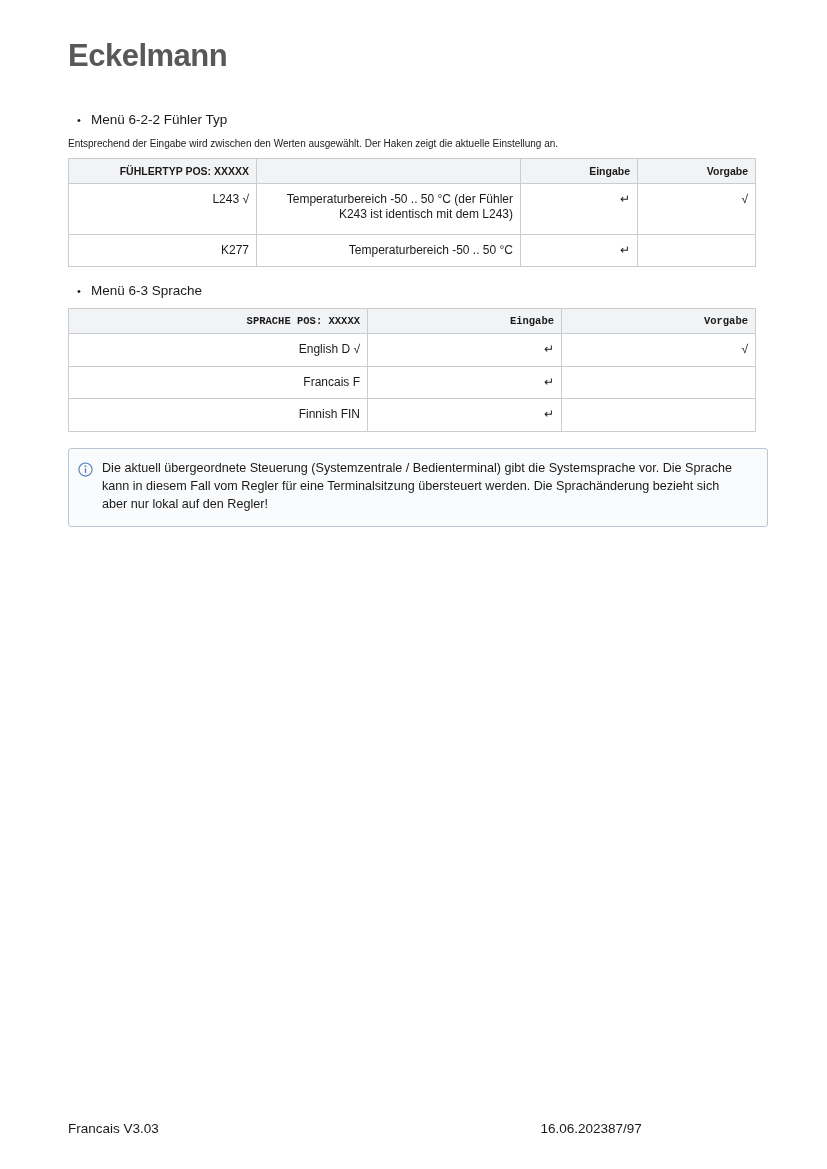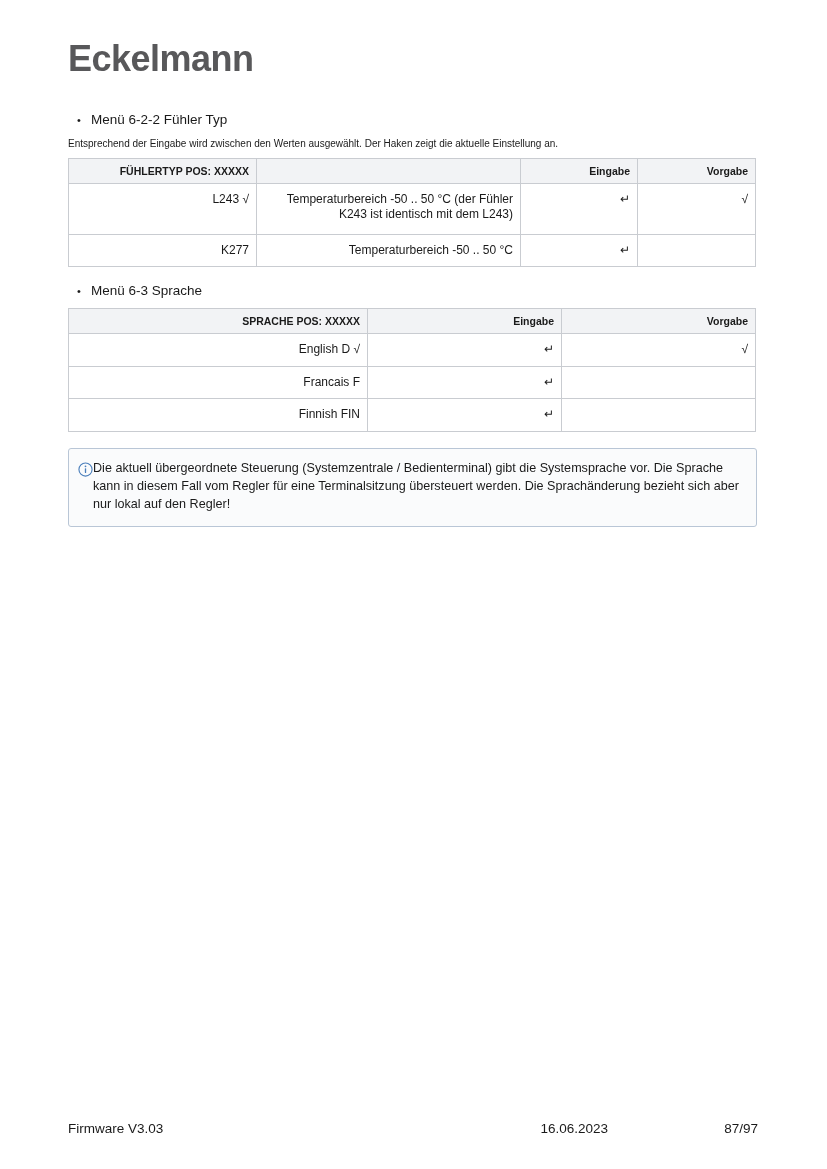--- a/index.html
+++ b/index.html
@@ -18,21 +18,21 @@
   .page {
     position: absolute;
     left: 0; top: 0;
     width: 827px;
     height: 1169px;
   }
   .logo {
     position: absolute;
     left: 68px;
     top: 38px;
-    font-size: 36px;
+    font-size: 31px;
     font-weight: bold;
     letter-spacing: -0.5px;
     color: #58585a;
     font-family: "Liberation Sans", sans-serif;
   }
   .content {
     position: absolute;
     left: 68px;
     top: 112px;
     width: 690px;
@@ -84,36 +84,37 @@
   }
   .t1 col.c1 { width: 188px; }
   .t1 col.c2 { width: 264px; }
   .t1 col.c3 { width: 117px; }
   .t1 col.c4 { width: 118px; }
   .t1 td.row-tall { height: 34px; }
   .t2 col.c1 { width: 299px; }
   .t2 col.c2 { width: 194px; }
   .t2 col.c3 { width: 194px; }
   .t2 td { padding: 10px 7px; }
-  .t2 th { padding: 7px 7px; }
+  .t2 th { padding: 7px 7px; font-family: Liberation Mono, monospace; }
   .enter-glyph {
     font-size: 13px;
     line-height: 1;
     color: #111;
   }
   .check {
     font-size: 11px;
   }
   .note-box {
     width: 669px;
     border: 1px solid #b9c6d6;
     background: #fafbfc;
     border-radius: 3px;
-    padding: 11px 9px 12px 9px;
+    padding: 11px 20px 12px 9px;
     display: flex;
+    gap: 9px;
     margin-top: 10px;
   }
   .note-icon {
     flex: 0 0 auto;
     width: 15px;
     height: 15px;
     margin-top: 2px;
   }
   .note-icon svg { display: block; }
   .note-text {
@@ -125,21 +126,21 @@
     position: absolute;
     left: 68px;
     top: 1121px;
     width: 690px;
     display: flex;
     font-size: 13.5px;
     color: #1a1a1a;
   }
   .footer .f-left { width: 300px; text-align: left; }
   .footer .f-mid { width: 240px; text-align: right; }
-  .footer .f-right { flex: 1; text-align: right; }
+  .footer .f-right { flex: 1; }
 </style>
 </head>
 <body>
 
 <div class="page">
 
   <div class="logo">Eckelmann</div>
 
   <div class="content">
 
@@ -225,18 +226,18 @@
           <circle cx="8" cy="4.6" r="0.95" fill="#4a7ebb"></circle>
           <rect x="7.3" y="6.6" width="1.4" height="5.2" rx="0.6" fill="#4a7ebb"></rect>
         </svg>
       </span>
       <span class="note-text">Die aktuell übergeordnete Steuerung (Systemzentrale / Bedienterminal) gibt die Systemsprache vor. Die Sprache kann in diesem Fall vom Regler für eine Terminalsitzung übersteuert werden. Die Sprachänderung bezieht sich aber nur lokal auf den Regler!</span>
     </div>
 
   </div>
 
   <div class="footer">
-    <span class="f-left">Firmware V3.03</span>
+    <span class="f-left">Francais V3.03</span>
     <span class="f-mid">16.06.2023</span>
     <span class="f-right">87/97</span>
   </div>
 
 </div>
 
 </body></html>

